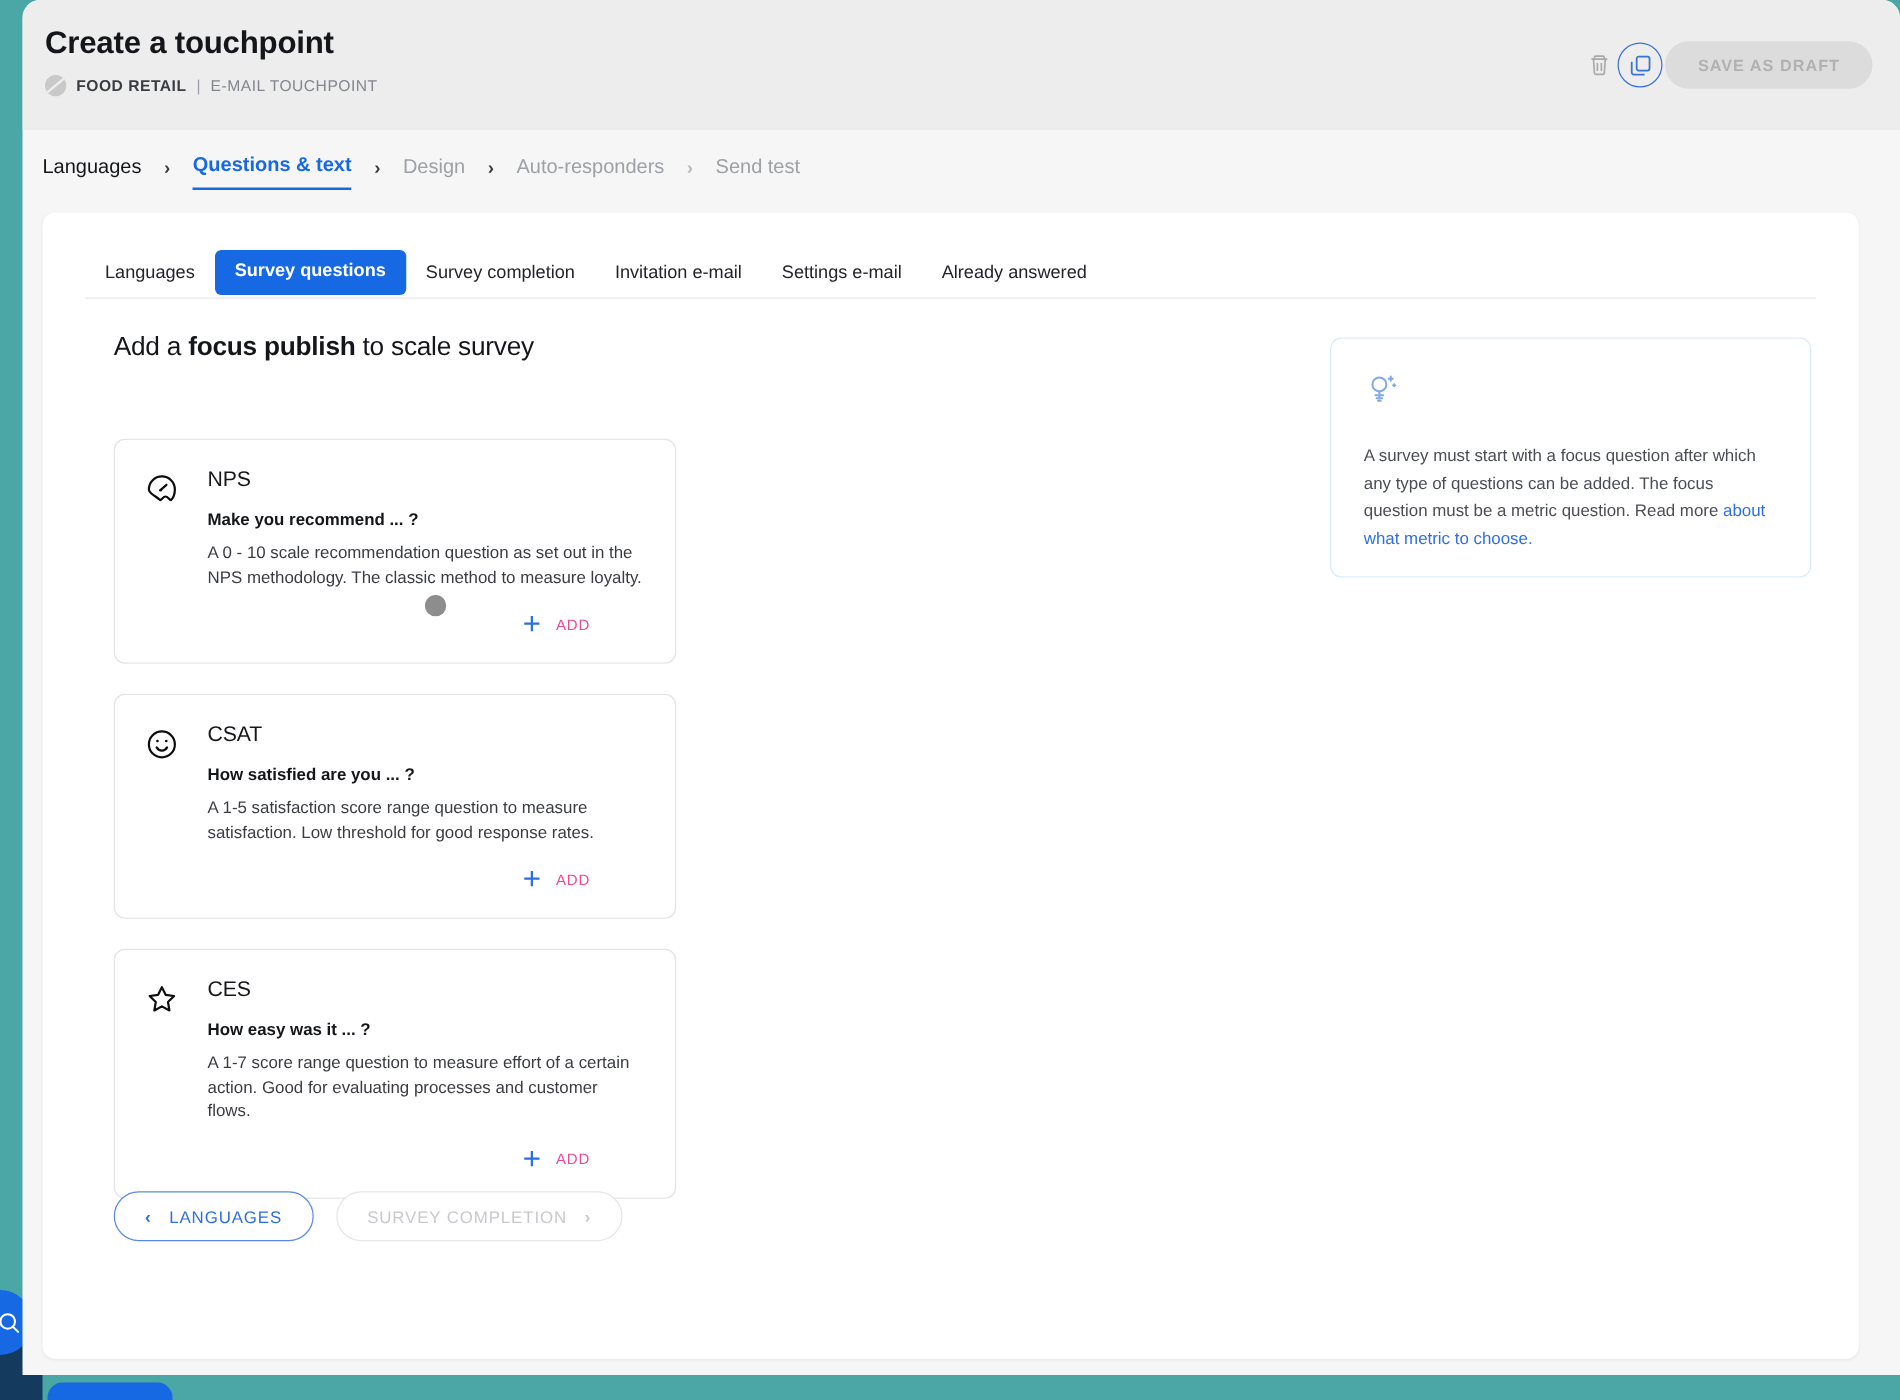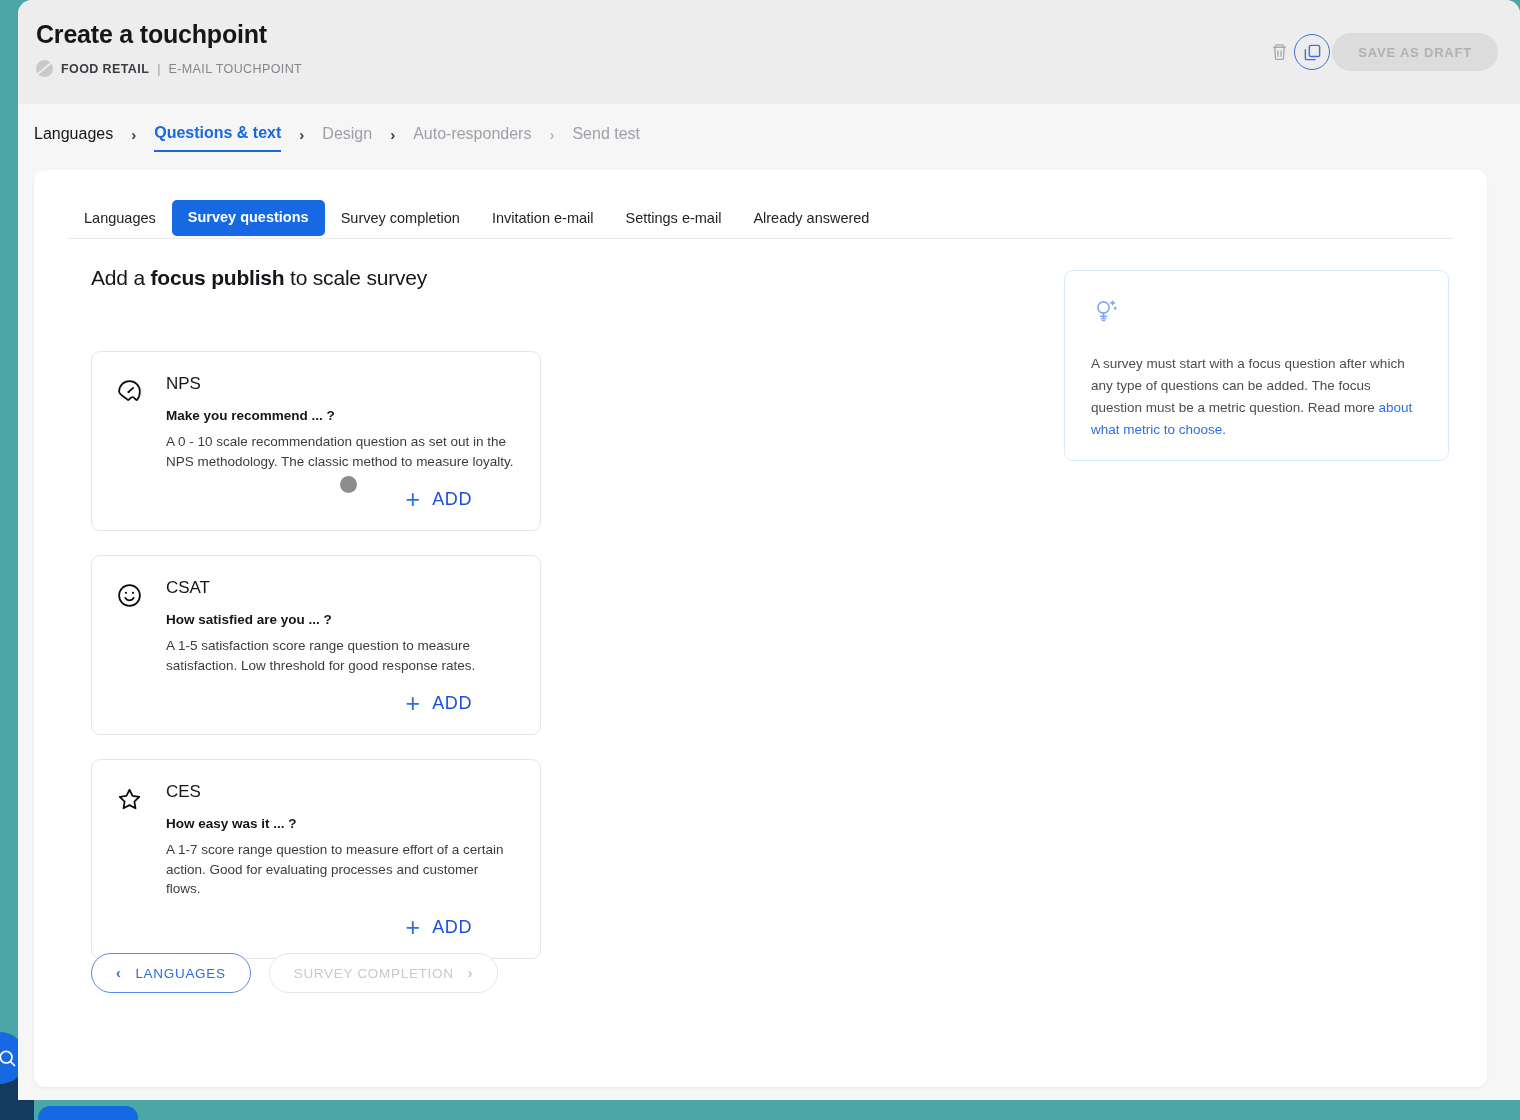--- a/index.html
+++ b/index.html
@@ -178,21 +178,21 @@
   }
   .card-footer {
     display: flex; align-items: center; justify-content: flex-end;
     margin-top: 16px; padding-right: 44px;
   }
   .add-btn {
     display: flex; align-items: center; gap: 12px;
     color: #2d6fe0; cursor: pointer;
   }
   .add-plus { font-size: 25px; font-weight: 300; line-height: 1; color: #2d6fe0; }
-  .add-label { font-size: 18px; letter-spacing: 0.6px; color: #1d4ed8; }
+  .add-label { font-size: 12px; letter-spacing: 0.6px; color: #ec4899; }
 
   .cursor-dot {
     position: absolute; left: 248px; top: 124px;
     width: 17px; height: 17px; border-radius: 50%;
     background: #8d8d8d;
   }
 
   
   .info-box {
     position: absolute; left: 1030px; top: 100px;

